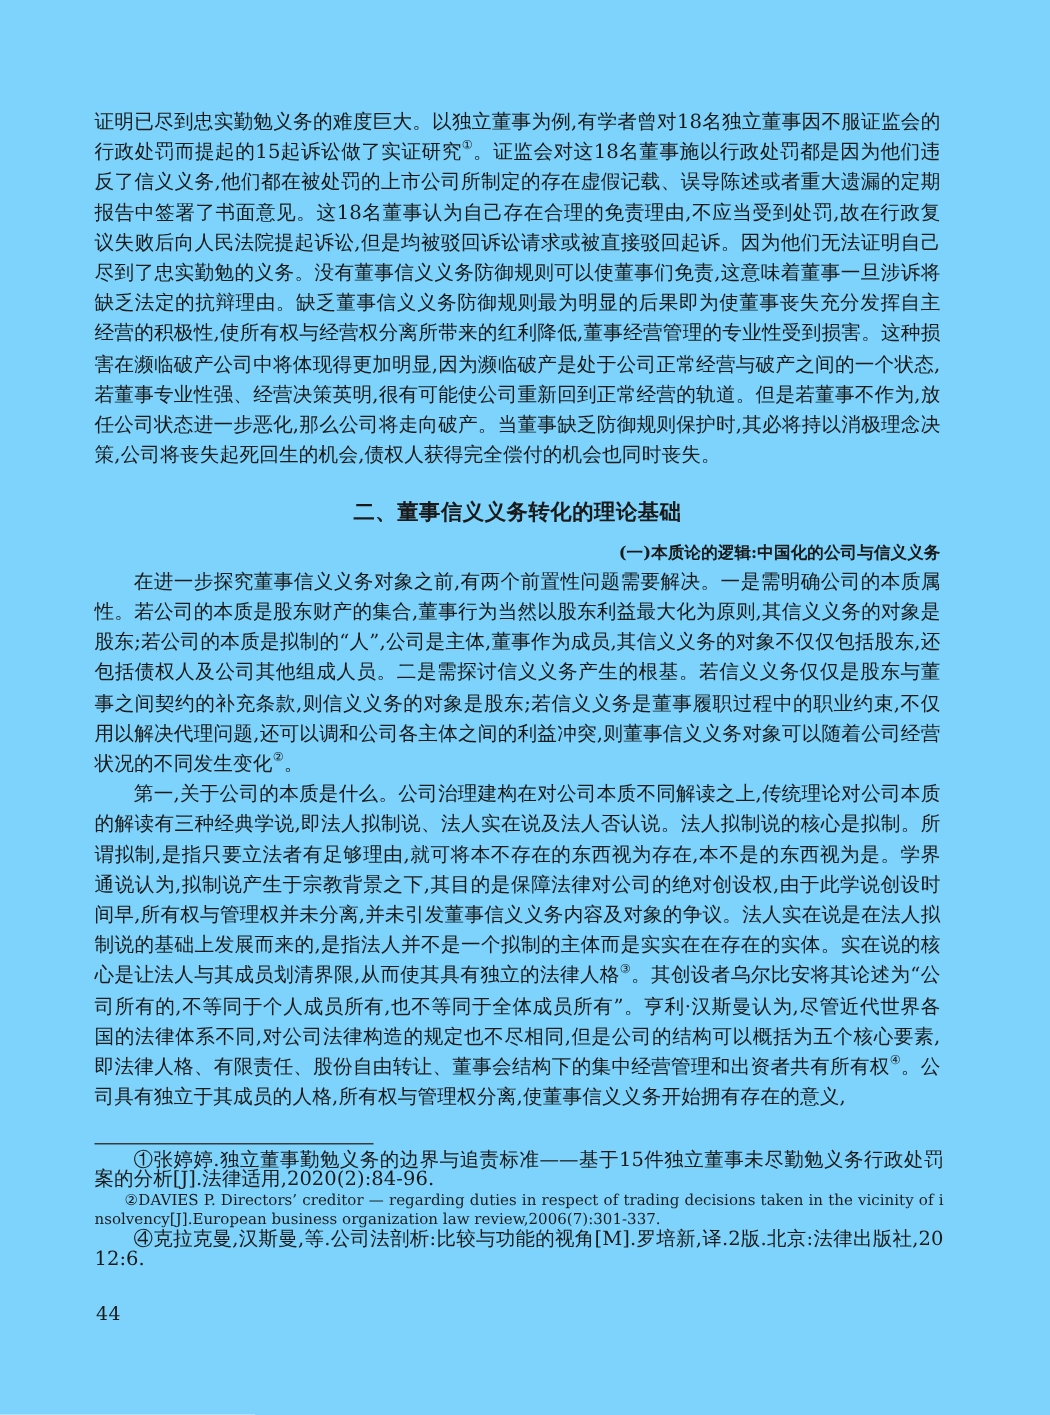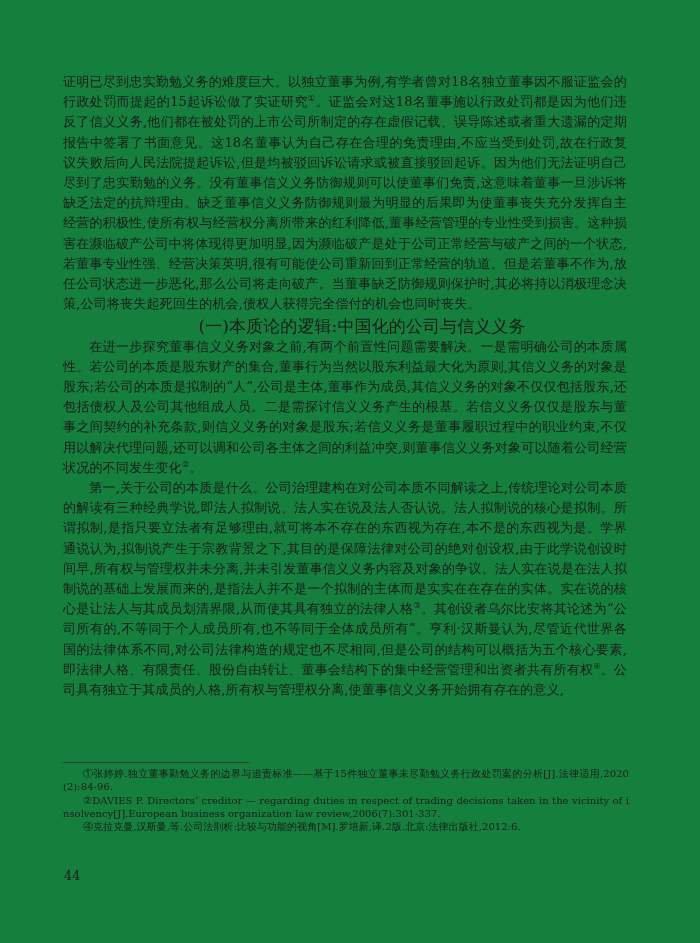--- a/index.html
+++ b/index.html
@@ -14,21 +14,21 @@
     color: #1a1a1a;
     position: relative;
     overflow: hidden;
   }
 
   .page {
     position: absolute;
     left: 0; top: 0;
     width: 700px;
     height: 943px;
-    background: #15803d;
+    background: #7dd3fc;
   }
 
   .content {
     position: absolute;
     left: 63px;
     top: 72px;
     width: 564px;
   }
 
   
@@ -50,24 +50,24 @@
     font-size: 14.2px;
     line-height: 20.2px;
     font-weight: bold;
     text-align: center;
     margin: 18px 0 6px 0;
     letter-spacing: 0.4px;
   }
 
   
   .subsection-heading {
-    font-size: 17px;
+    font-size: 11px;
     line-height: 20.2px;
-    font-weight: normal;
-    text-align: center;
+    font-weight: bold;
+    text-align: right;
     text-indent: 2em;
     margin: 2px 0 0 0;
     letter-spacing: 0.1px;
   }
 
   
   .fn-ref {
     font-size: 8.2px;
     vertical-align: super;
     line-height: 0;
@@ -82,21 +82,21 @@
     width: 566px;
   }
   .fn-rule {
     width: 186px;
     height: 0;
     border: 0;
     border-top: 1px solid #3a3a3a;
     margin: 0 0 4px 0;
   }
   .fn-item {
-    font-size: 10px;
+    font-size: 13px;
     line-height: 13.3px;
     text-align: justify;
     text-justify: inter-ideograph;
     text-indent: 2em;
     margin: 0;
     word-break: break-all;
     letter-spacing: 0.05px;
   }
   .fn-item.latin {
     font-size: 10px;
@@ -115,20 +115,21 @@
 </style>
 </head>
 <body>
 
 <div class="page">
 
   <div class="content">
 
     <p class="para noindent" id="p1">证明已尽到忠实勤勉义务的难度巨大。以独立董事为例,有学者曾对18名独立董事因不服证监会的行政处罚而提起的15起诉讼做了实证研究<sup class="fn-ref">①</sup>。证监会对这18名董事施以行政处罚都是因为他们违反了信义义务,他们都在被处罚的上市公司所制定的存在虚假记载、误导陈述或者重大遗漏的定期报告中签署了书面意见。这18名董事认为自己存在合理的免责理由,不应当受到处罚,故在行政复议失败后向人民法院提起诉讼,但是均被驳回诉讼请求或被直接驳回起诉。因为他们无法证明自己尽到了忠实勤勉的义务。没有董事信义义务防御规则可以使董事们免责,这意味着董事一旦涉诉将缺乏法定的抗辩理由。缺乏董事信义义务防御规则最为明显的后果即为使董事丧失充分发挥自主经营的积极性,使所有权与经营权分离所带来的红利降低,董事经营管理的专业性受到损害。这种损害在濒临破产公司中将体现得更加明显,因为濒临破产是处于公司正常经营与破产之间的一个状态,若董事专业性强、经营决策英明,很有可能使公司重新回到正常经营的轨道。但是若董事不作为,放任公司状态进一步恶化,那么公司将走向破产。当董事缺乏防御规则保护时,其必将持以消极理念决策,公司将丧失起死回生的机会,债权人获得完全偿付的机会也同时丧失。</p>
 
+    <h2 class="section-heading">二、董事信义义务转化的理论基础</h2>
 
 
     <h3 class="subsection-heading">(一)本质论的逻辑:中国化的公司与信义义务</h3>
 
     <p class="para" id="p3">在进一步探究董事信义义务对象之前,有两个前置性问题需要解决。一是需明确公司的本质属性。若公司的本质是股东财产的集合,董事行为当然以股东利益最大化为原则,其信义义务的对象是股东;若公司的本质是拟制的“人”,公司是主体,董事作为成员,其信义义务的对象不仅仅包括股东,还包括债权人及公司其他组成人员。二是需探讨信义义务产生的根基。若信义义务仅仅是股东与董事之间契约的补充条款,则信义义务的对象是股东;若信义义务是董事履职过程中的职业约束,不仅用以解决代理问题,还可以调和公司各主体之间的利益冲突,则董事信义义务对象可以随着公司经营状况的不同发生变化<sup class="fn-ref">②</sup>。</p>
 
     <p class="para" id="p4">第一,关于公司的本质是什么。公司治理建构在对公司本质不同解读之上,传统理论对公司本质的解读有三种经典学说,即法人拟制说、法人实在说及法人否认说。法人拟制说的核心是拟制。所谓拟制,是指只要立法者有足够理由,就可将本不存在的东西视为存在,本不是的东西视为是。学界通说认为,拟制说产生于宗教背景之下,其目的是保障法律对公司的绝对创设权,由于此学说创设时间早,所有权与管理权并未分离,并未引发董事信义义务内容及对象的争议。法人实在说是在法人拟制说的基础上发展而来的,是指法人并不是一个拟制的主体而是实实在在存在的实体。实在说的核心是让法人与其成员划清界限,从而使其具有独立的法律人格<sup class="fn-ref">③</sup>。其创设者乌尔比安将其论述为“公司所有的,不等同于个人成员所有,也不等同于全体成员所有”。亨利·汉斯曼认为,尽管近代世界各国的法律体系不同,对公司法律构造的规定也不尽相同,但是公司的结构可以概括为五个核心要素,即法律人格、有限责任、股份自由转让、董事会结构下的集中经营管理和出资者共有所有权<sup class="fn-ref">④</sup>。公司具有独立于其成员的人格,所有权与管理权分离,使董事信义义务开始拥有存在的意义,</p>
 
   </div>
 

